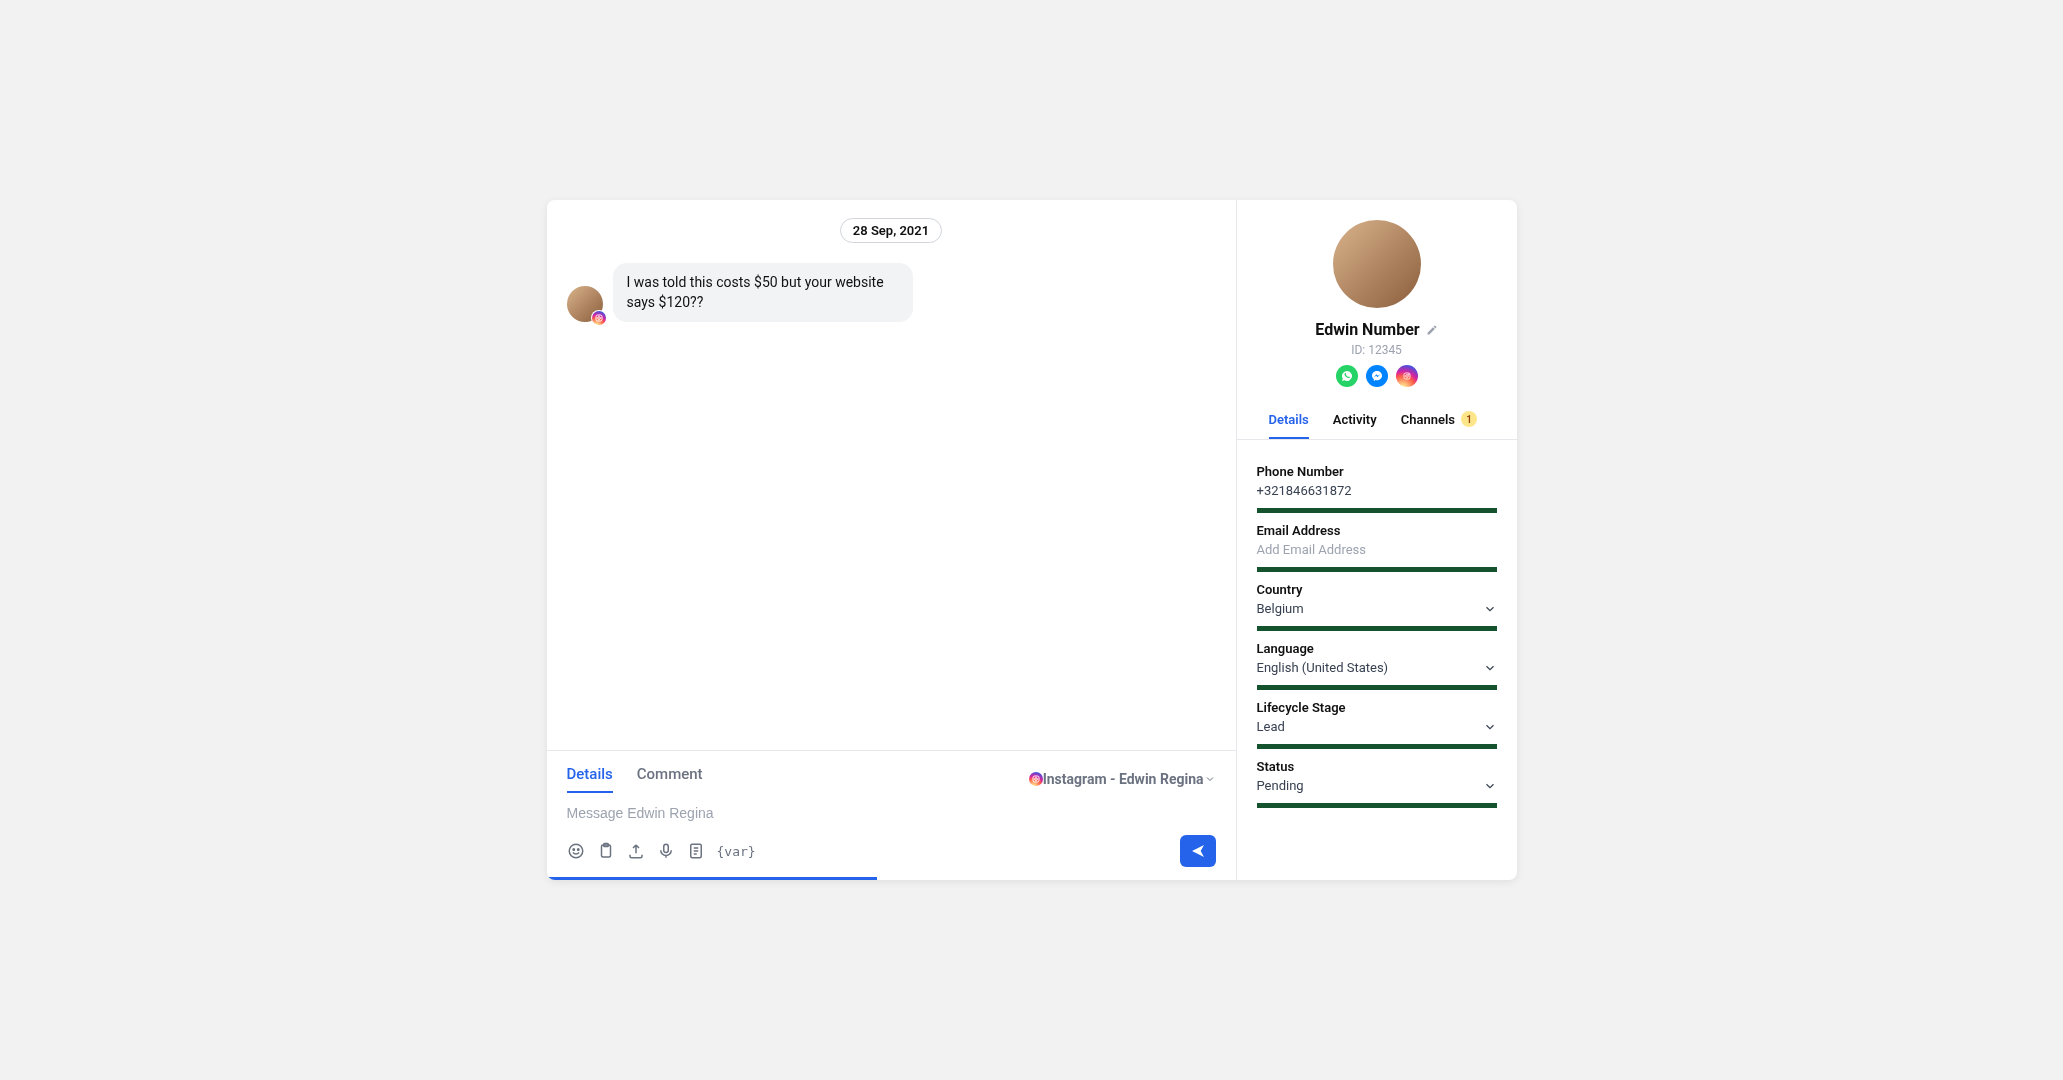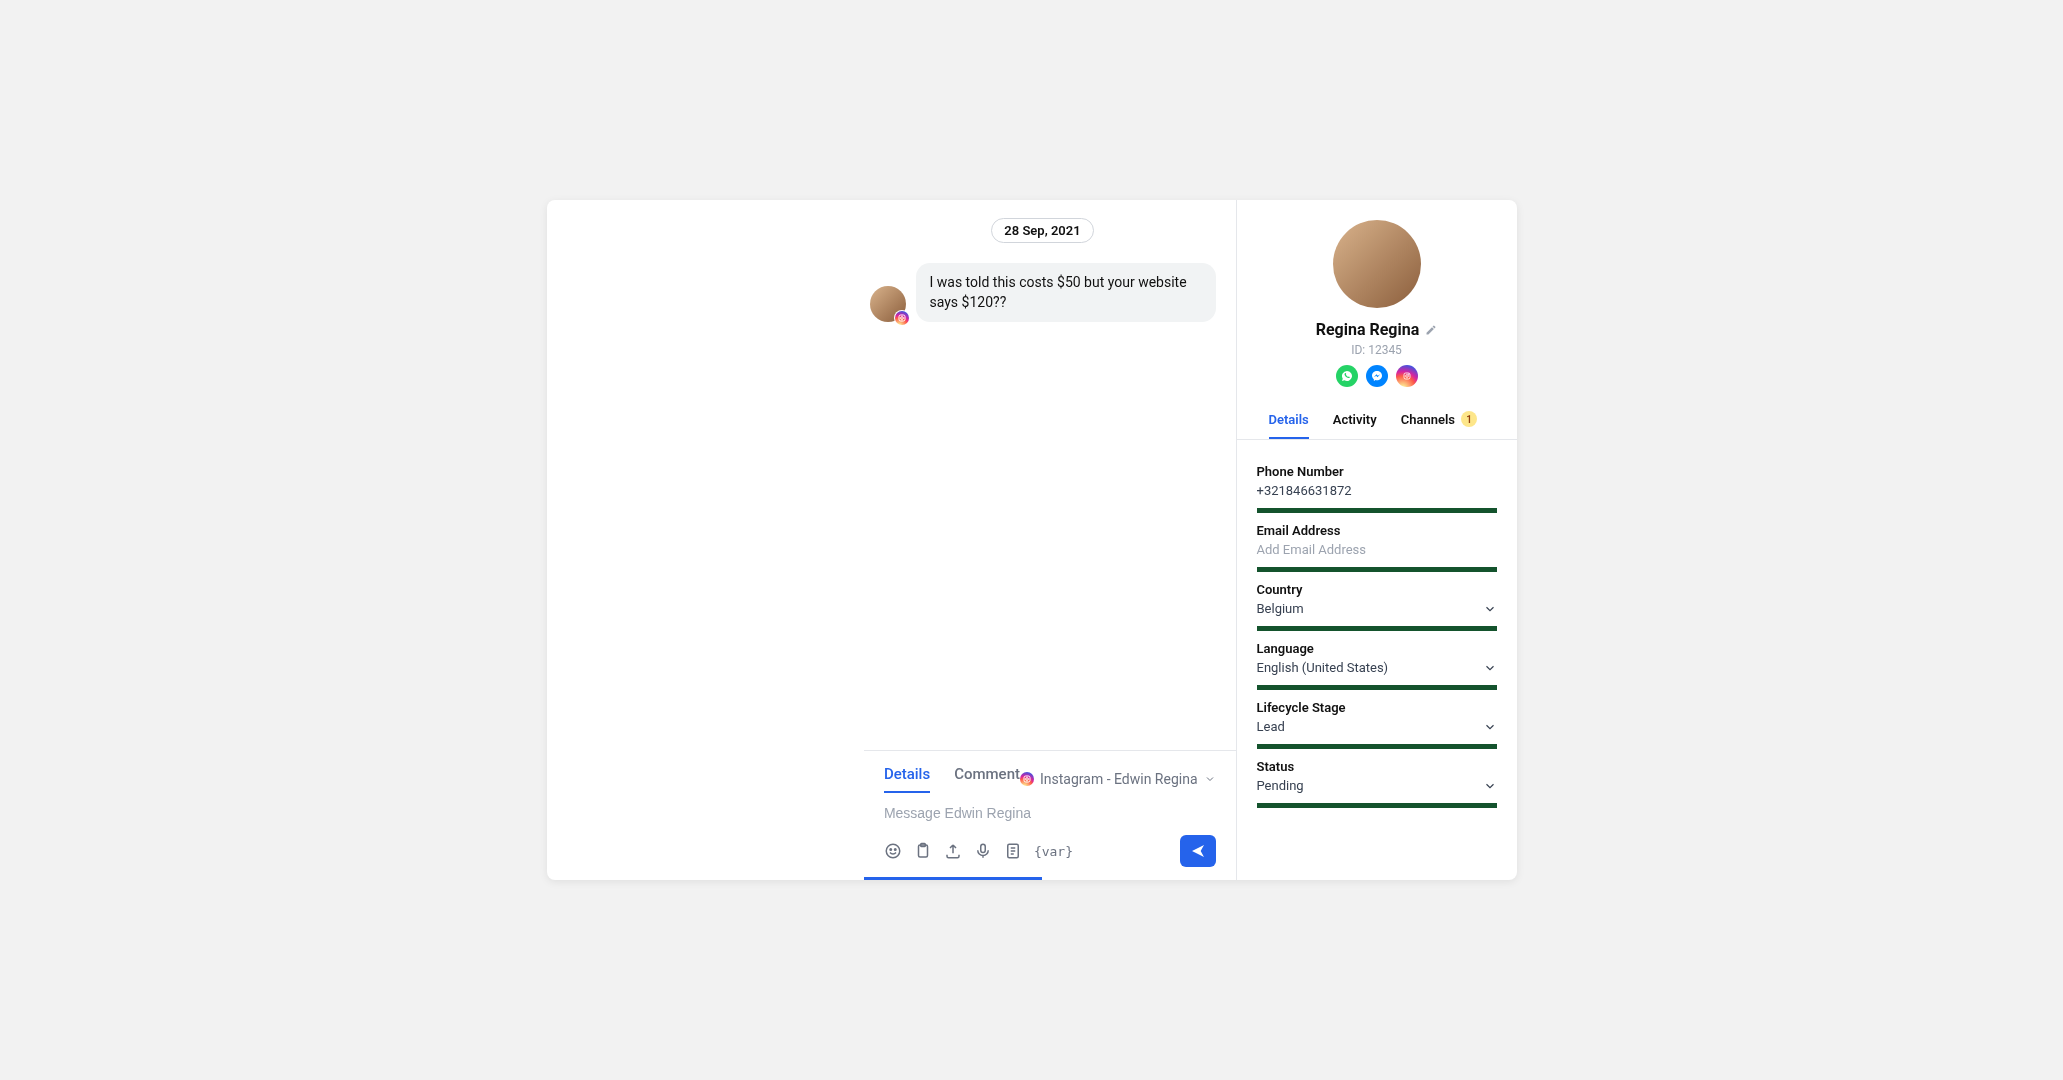--- a/index.html
+++ b/index.html
@@ -19,21 +19,20 @@
     border-radius: 8px;
     box-shadow: 0 2px 8px rgba(0,0,0,0.08);
     display: flex;
     overflow: hidden;
   }
   .chat-panel {
     flex: 1;
     display: flex;
     flex-direction: column;
     border-right: 1px solid #e5e7eb;
-    align-items: flex-end;
   }
   .chat-scroll {
     flex: 1;
     padding: 18px 20px;
     overflow: auto;
   }
   .date-pill {
     display: block;
     margin: 0 auto 20px;
     width: fit-content;
@@ -105,24 +104,24 @@
     cursor: pointer;
     border-bottom: 2px solid transparent;
   }
   .composer-tab.active {
     color: #2563eb;
     border-bottom-color: #2563eb;
   }
   .channel-chip {
     display: flex;
     align-items: center;
-    gap: 6px;
     color: #6b7280;
     font-size: 14px;
     cursor: pointer;
+    font-weight: bold;
   }
   .composer-input-row {
     padding: 6px 20px 0;
   }
   .composer-input {
     width: 100%;
     border: none;
     outline: none;
     font-size: 14px;
     color: #374151;
@@ -363,21 +362,21 @@
         </button>
       </div>
       <div class="loading-bar"></div>
     </div>
   </div>
 
   <div class="side-panel">
     <div class="profile">
       <div class="profile-avatar"></div>
       <div class="profile-name-row">
-        <span>Regina Regina</span>
+        <span>Edwin Number</span>
         <svg width="12" height="12" viewBox="0 0 24 24" fill="#9ca3af">
             <path d="M3 17.25V21h3.75l11-11-3.75-3.75-11 11zM20.7 7.04a1 1 0 000-1.41l-2.34-2.34a1 1 0 00-1.41 0l-1.83 1.83 3.75 3.75 1.83-1.83z"></path>
           </svg>
       </div>
       <div class="profile-id">ID: 12345</div>
       <div class="channel-row">
         <span class="ch-dot" style="background:#25D366">
           <svg width="12" height="12" viewBox="0 0 24 24" fill="#fff">
               <path d="M12 2a10 10 0 00-8.5 15.3L2 22l4.9-1.4A10 10 0 1012 2zm4.3 13.6c-.6.4-1.4.7-2 .5-1.4-.3-3.3-1.4-4.6-2.7-1.3-1.3-2.4-3.2-2.7-4.6-.2-.6.1-1.4.5-2l.8-.8c.3-.3.8-.2 1 .1l1 1.6c.2.3.1.7-.1.9l-.5.5c.5 1 1.3 2 2 2.7.7.7 1.7 1.5 2.7 2l.5-.5c.2-.2.6-.3.9-.1l1.6 1c.3.2.4.7.1 1l-.8.8z"></path>
             </svg>

